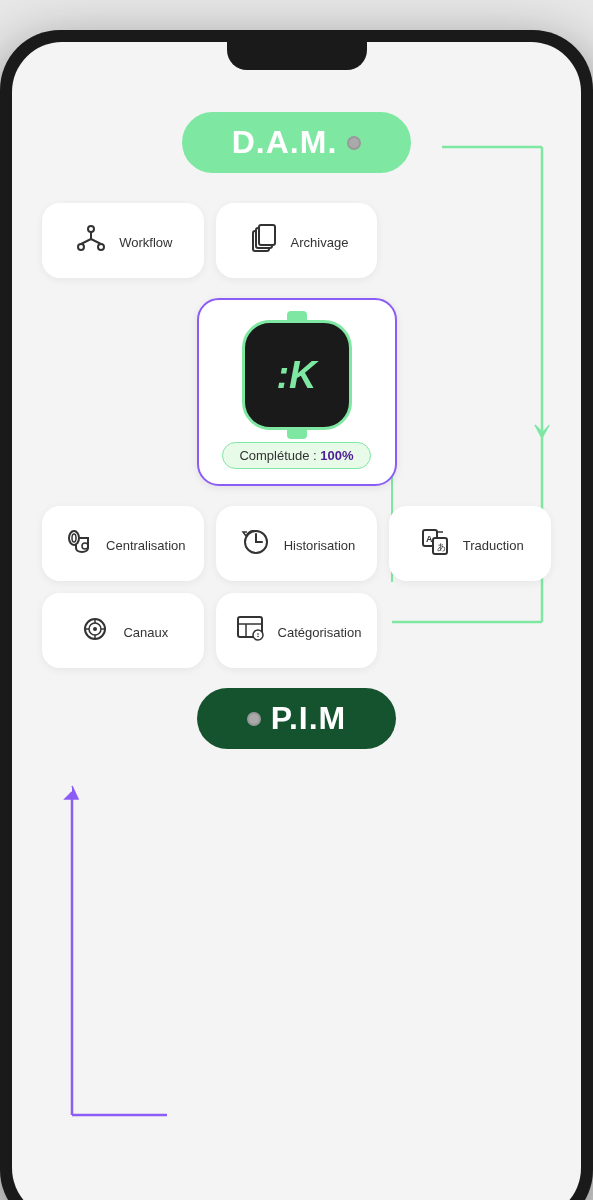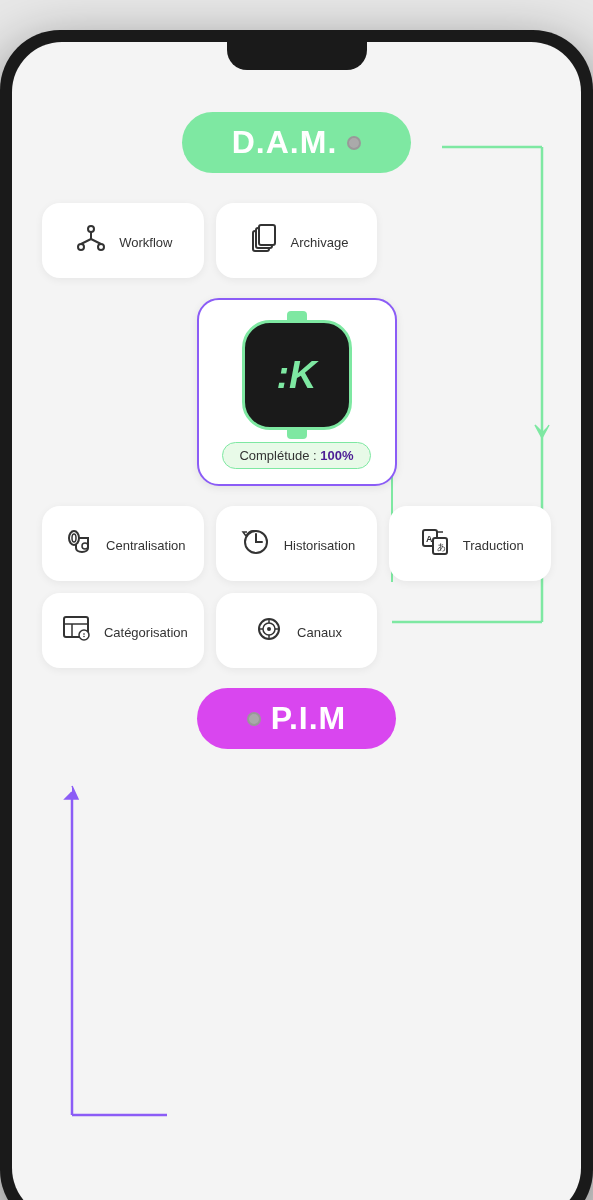--- a/index.html
+++ b/index.html
@@ -70,21 +70,21 @@
     .dam-dot {
       width: 14px;
       height: 14px;
       background: #aaa;
       border-radius: 50%;
       border: 2px solid #999;
     }
 
     
     .pim-badge {
-      background: #d946ef;
+      background: #14532d;
       border-radius: 40px;
       padding: 12px 50px;
       margin-top: 20px;
       margin-bottom: 10px;
       position: relative;
       display: flex;
       align-items: center;
       gap: 10px;
     }
     .pim-badge span {
@@ -330,46 +330,46 @@
                 <text x="20" y="26" font-size="9" fill="#333">あ</text>
                 <line x1="19" y1="8" x2="26" y2="8" stroke="#333" stroke-width="1.5"></line>
               </svg>
             </div>
             <span class="card-label">Traduction</span>
           </div>
 
           <div class="card">
             <div class="card-icon">
               <svg width="36" height="36" viewBox="0 0 36 36" fill="none">
-                <rect x="6" y="6" width="24" height="20" rx="2" stroke="#333" stroke-width="2"></rect>
-                <line x1="6" y1="13" x2="30" y2="13" stroke="#333" stroke-width="1.5"></line>
-                <line x1="14" y1="13" x2="14" y2="26" stroke="#333" stroke-width="1.5"></line>
-                <circle cx="26" cy="24" r="5" stroke="#333" stroke-width="1.5" fill="#fff"></circle>
-                <line x1="26" y1="22" x2="26" y2="24" stroke="#333" stroke-width="1"></line>
-                <circle cx="26" cy="25.5" r="0.8" fill="#333"></circle>
-              </svg>
-            </div>
-            <span class="card-label">Catégorisation</span>
-          </div>
-
-          <div class="card">
-            <div class="card-icon">
-              <svg width="36" height="36" viewBox="0 0 36 36" fill="none">
                 <circle cx="18" cy="18" r="10" stroke="#333" stroke-width="2"></circle>
                 <circle cx="18" cy="18" r="6" stroke="#333" stroke-width="1.5"></circle>
                 <circle cx="18" cy="18" r="2" fill="#333"></circle>
                 <line x1="18" y1="8" x2="18" y2="12" stroke="#333" stroke-width="1.5"></line>
                 <line x1="18" y1="24" x2="18" y2="28" stroke="#333" stroke-width="1.5"></line>
                 <line x1="8" y1="18" x2="12" y2="18" stroke="#333" stroke-width="1.5"></line>
                 <line x1="24" y1="18" x2="28" y2="18" stroke="#333" stroke-width="1.5"></line>
               </svg>
             </div>
             <span class="card-label">Canaux</span>
           </div>
 
+          <div class="card">
+            <div class="card-icon">
+              <svg width="36" height="36" viewBox="0 0 36 36" fill="none">
+                <rect x="6" y="6" width="24" height="20" rx="2" stroke="#333" stroke-width="2"></rect>
+                <line x1="6" y1="13" x2="30" y2="13" stroke="#333" stroke-width="1.5"></line>
+                <line x1="14" y1="13" x2="14" y2="26" stroke="#333" stroke-width="1.5"></line>
+                <circle cx="26" cy="24" r="5" stroke="#333" stroke-width="1.5" fill="#fff"></circle>
+                <line x1="26" y1="22" x2="26" y2="24" stroke="#333" stroke-width="1"></line>
+                <circle cx="26" cy="25.5" r="0.8" fill="#333"></circle>
+              </svg>
+            </div>
+            <span class="card-label">Catégorisation</span>
+          </div>
+
         </div>
       </div>
 
       <div class="pim-badge">
         <div class="pim-dot"></div>
         <span>P.I.M</span>
       </div>
 
     </div>
   </div>

